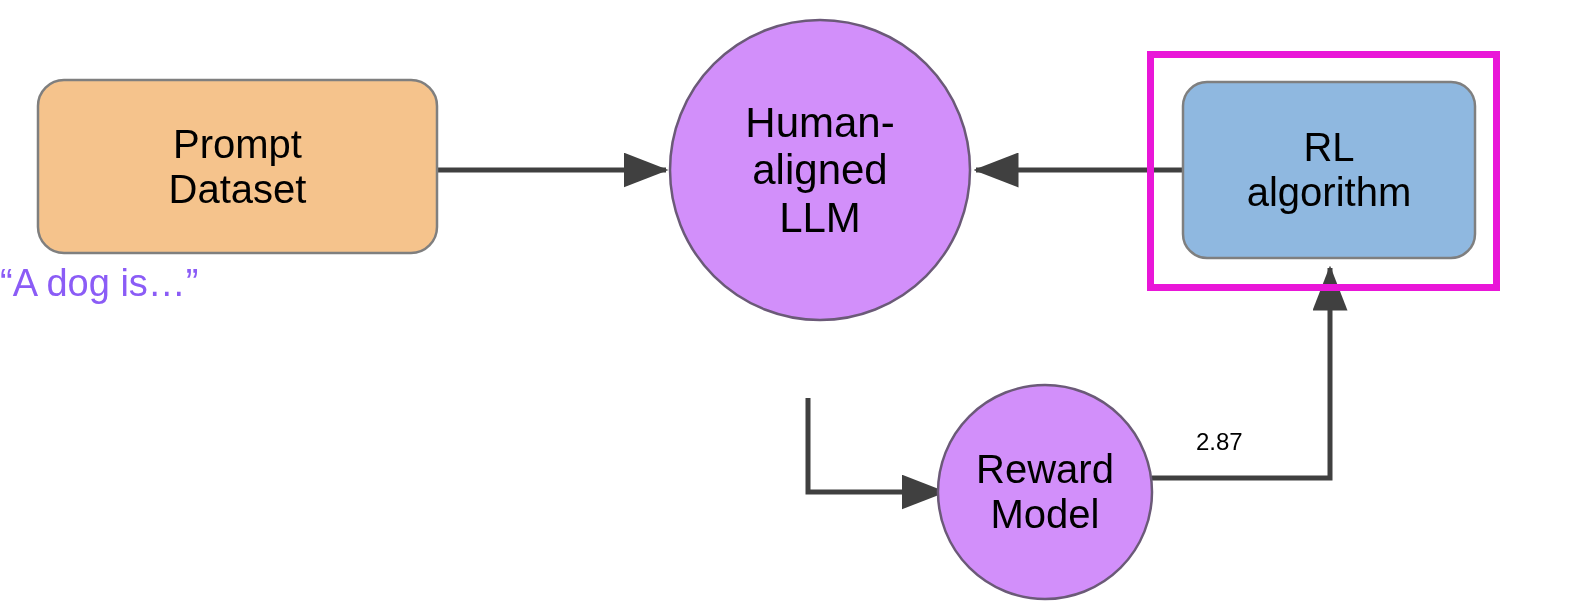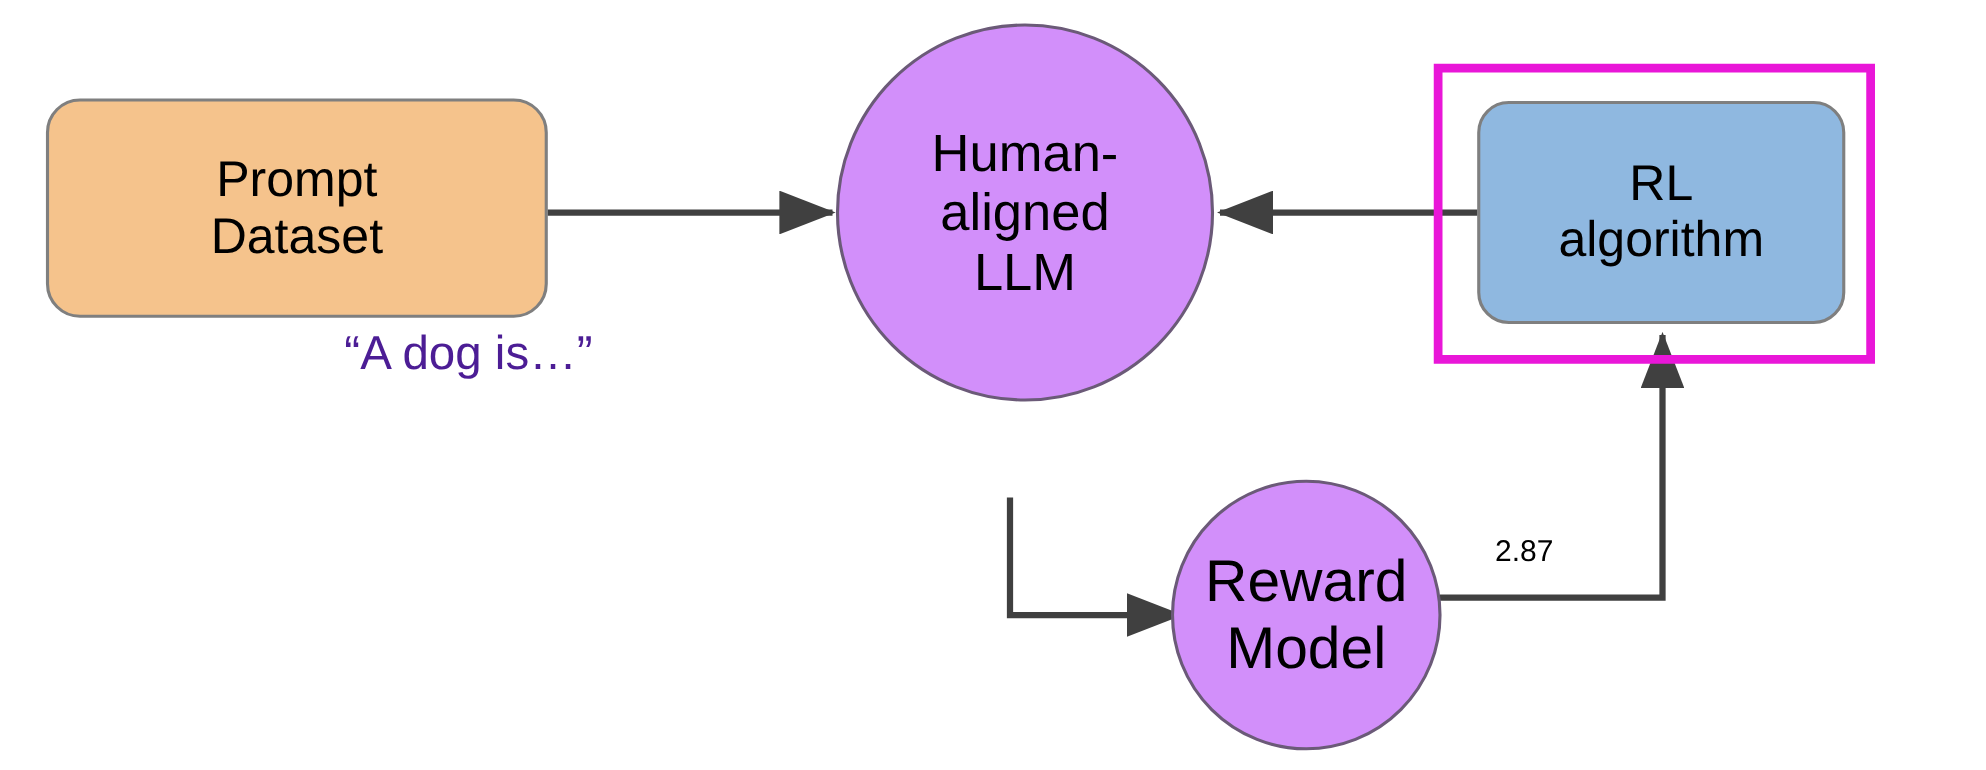--- a/index.html
+++ b/index.html
@@ -36,27 +36,27 @@
     pointer-events: none;
     white-space: pre-line;
   }
   .box-label {
     font-size: 40px;
   }
   .circle-label-large {
     font-size: 42px;
   }
   .circle-label-med {
-    font-size: 47px;
+    font-size: 40px;
   }
   .caption {
     position: absolute;
-    color: #4c1d95;
+    color: #8b5cf6;
     font-size: 38px;
-    text-align: right;
+    text-align: left;
     white-space: nowrap;
   }
   .edge-value {
     position: absolute;
     color: #000000;
     font-size: 24px;
     white-space: nowrap;
   }
 </style>
 </head>

